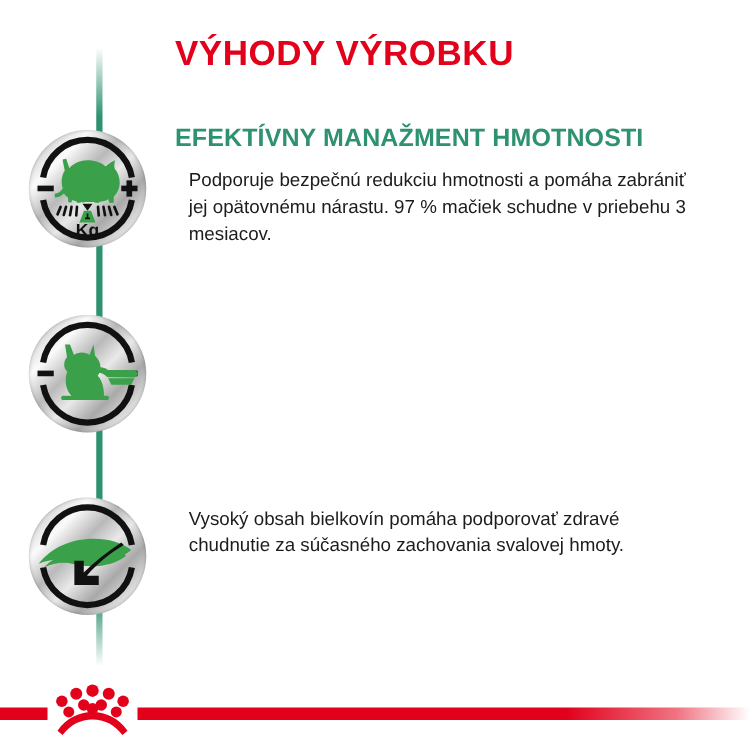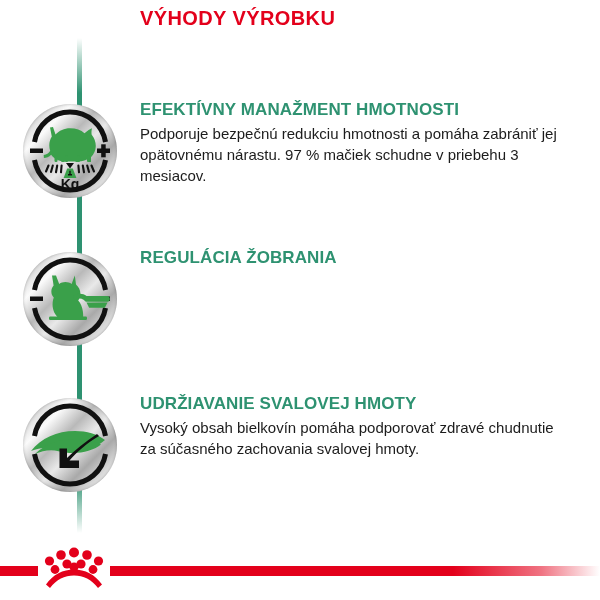--- a/index.html
+++ b/index.html
@@ -19,23 +19,23 @@
     position: relative;
     width: 600px;
     height: 600px;
     background: #ffffff;
   }
 
   
   .page-title {
     position: absolute;
     left: 140px;
-    top: 7px;
+    top: 28px;
     width: 430px;
-    font-size: 20px;
+    font-size: 28px;
     font-weight: bold;
     letter-spacing: 0.4px;
     color: #e3001b;
     line-height: 1.1;
     white-space: nowrap;
   }
 
   
   .timeline {
     position: absolute;
@@ -97,34 +97,34 @@
   }
 
   .benefit-text {
     position: absolute;
     left: 140px;
     width: 432px;
     top: 0;
   }
 
   .benefit-heading {
-    font-size: 17px;
+    font-size: 20px;
     font-weight: bold;
     color: #2e9271;
     letter-spacing: 0.1px;
     line-height: 1.15;
     margin: 0 0 3px 0;
     white-space: nowrap;
   }
 
   .benefit-body {
     font-size: 15px;
     color: #1c1c1c;
     line-height: 1.43;
-    margin: 0;
+    margin: 11px;
   }
 
   
   .logo-band {
     position: absolute;
     left: 0;
     bottom: 0;
     width: 600px;
     height: 60px;
   }
@@ -244,21 +244,20 @@
         </g>
 
         <g fill="#3aa04a">
           <path d="M64,44 l20,0 c1.6,0 2.9,1.3 2.9,2.9 c0,1.6 -1.3,2.9 -2.9,2.9
                    l-20,0 c-1.6,0 -2.9,-1.3 -2.9,-2.9 c0,-1.6 1.3,-2.9 2.9,-2.9 z"></path>
           <path d="M63.5,50.5 l21,0 l-2.6,5.2 l-15.8,0 z"></path>
         </g>
       </svg>
     </div>
     <div class="benefit-text">
-      <p class="benefit-heading">REGULÁCIA ŽOBRANIA</p>
     </div>
   </div>
 
   <div class="benefit b2">
     <div class="icon-wrap">
       <div class="icon-disc"></div>
       <svg class="icon-svg" viewBox="0 0 94 94">
         <g fill="none" stroke="#111111" stroke-width="5">
           <path d="M 11.5,38 A 36,36 0 0 1 82.5,38"></path>
           <path d="M 11.5,56 A 36,36 0 0 0 82.5,56"></path>
@@ -269,21 +268,20 @@
                  c-9,-2.4 -18,-0.6 -25,2.2 z" fill="#3aa04a"></path>
         <path d="M12,56 C22,46 36,41 52,41 c10,0 19,2 26,5.5
                  c-7,5.5 -17,8.5 -28,8.5 c-5,0 -10,-0.6 -14.5,-1.8
                  c-8,-2 -16,-0.5 -23.5,2.8 z" fill="#3aa04a"></path>
 
         <path d="M74,36 C62,44 52,52 44,60 l0,-9.5 l-7.5,0
                  l0,19.5 l19.5,0 l0,-7.5 l-9.5,0 C54,54 64,45 76,38 z" fill="#111111"></path>
       </svg>
     </div>
     <div class="benefit-text">
-      <p class="benefit-heading">UDRŽIAVANIE SVALOVEJ HMOTY</p>
       <p class="benefit-body">Vysoký obsah bielkovín pomáha podporovať zdravé chudnutie za súčasného zachovania svalovej hmoty.</p>
     </div>
   </div>
 
   <div class="logo-band">
     <div class="bar-left"></div>
     <div class="bar-right"></div>
     <svg class="crown" viewBox="0 0 68 46">
       <g fill="#e3001b">
         <circle cx="34" cy="5.5" r="5"></circle>

